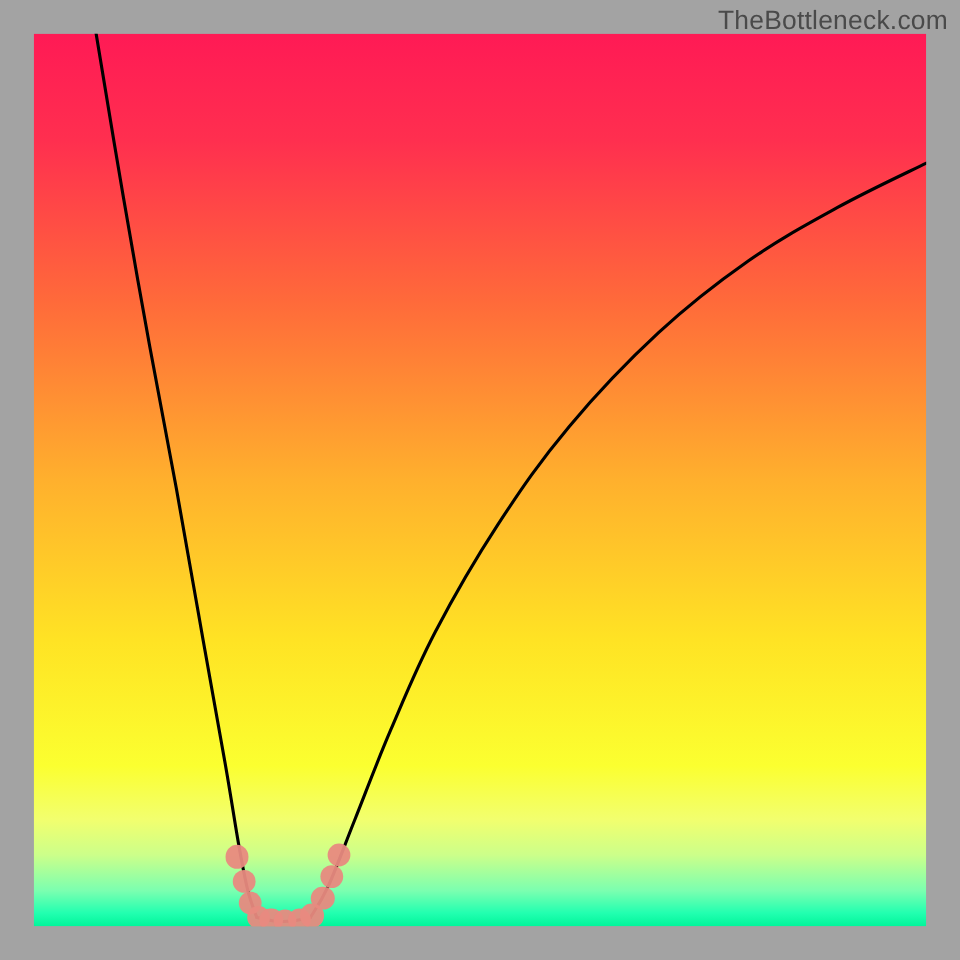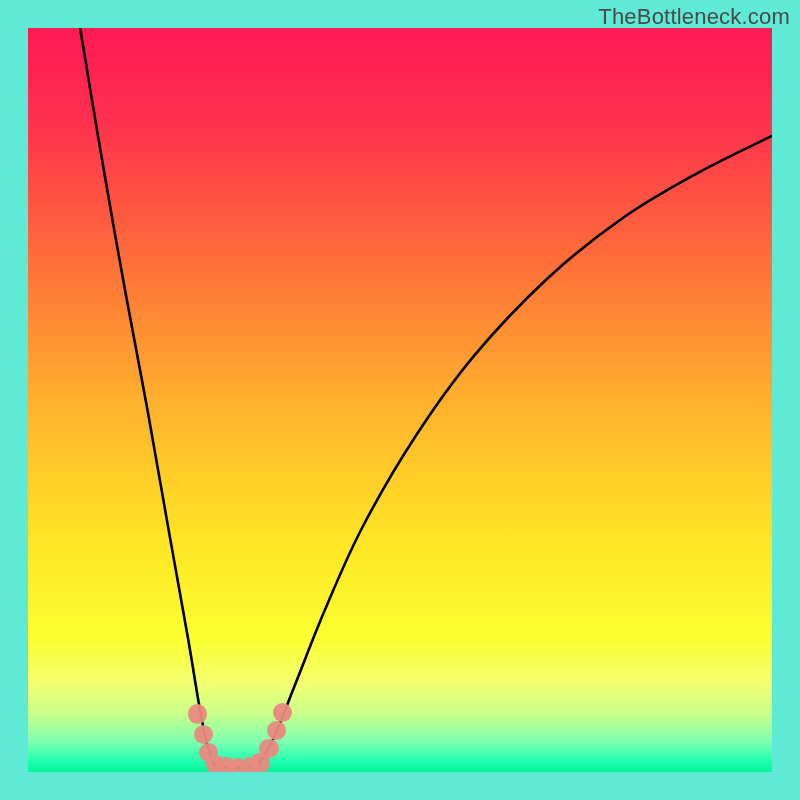--- a/index.html
+++ b/index.html
@@ -8,21 +8,21 @@
     width: 800px;
     height: 800px;
     overflow: hidden;
     background: #000;
     font-family: Arial, Helvetica, sans-serif;
   }
   .frame {
     position: absolute;
     left: 0; top: 0;
     width: 800px; height: 800px;
-    background: #5eead4;
+    background: #a3a3a3;
   }
   .plot {
     position: absolute;
     left: 28px;
     top: 28px;
     width: 744px;
     height: 744px;
     overflow: hidden;
   }
   svg.curves {

